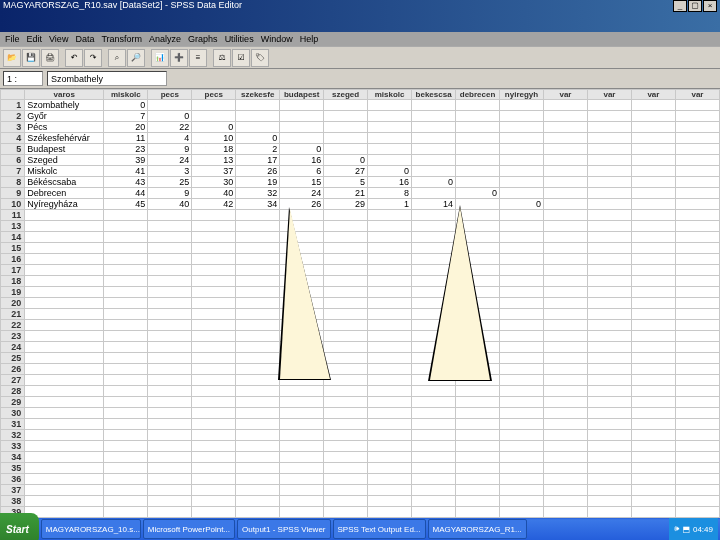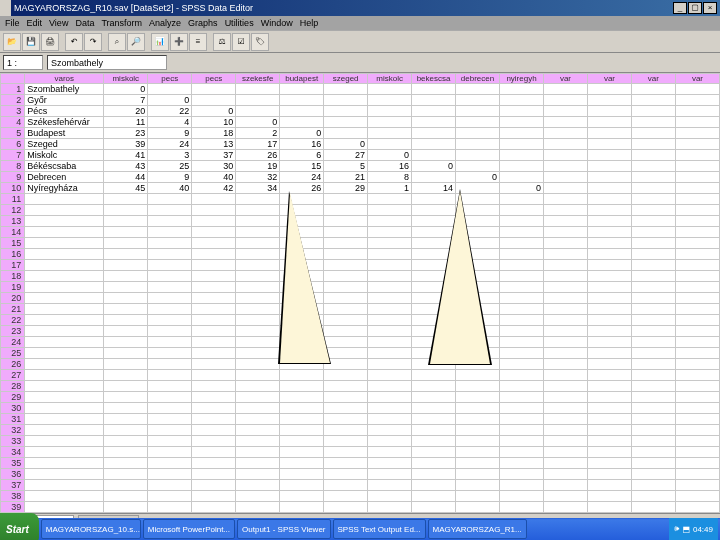--- a/index.html
+++ b/index.html
@@ -8,27 +8,25 @@
     font-size: 9px;
     background: #d4d0c8;
     width: 720px;
     height: 540px;
     overflow: hidden;
     position: relative;
   }
   .titlebar {
     background: linear-gradient(to right, #0a246a, #3a6ea5);
     color: #fff;
-    height: 16px;
+    height: 32px;
     display: flex;
-    align-items: center;
     padding: 0 3px;
     font-size: 9px;
     justify-content: space-between;
-    margin-left: 11px;
   }
   .titlebar-buttons { display: flex; gap: 1px; }
   .tbtn {
     width: 14px; height: 12px;
     background: #d4d0c8;
     border: 1px solid #000;
     font-size: 8px; line-height: 10px;
     text-align: center;
     color: #000;
   }
@@ -91,22 +89,22 @@
     table-layout: fixed;
   }
   table.grid th, table.grid td {
     border: 1px solid #c8c8c8;
     height: 10px;
     padding: 0 2px;
     overflow: hidden;
     white-space: nowrap;
   }
   table.grid th {
-    background: #f0abfc;
-    font-weight: normal;
+    background: #e5e5e5;
+    font-weight: bold;
     text-align: center;
     color: #333;
   }
   table.grid th.rowhead {
     width: 22px;
     text-align: right;
     padding-right: 3px;
   }
   table.grid td {
     text-align: right;
@@ -517,38 +515,20 @@
           <td></td>
           <td></td>
           <td></td>
           <td></td>
           <td></td>
           <td></td>
           <td></td>
           <td></td>
         </tr>
         <tr>
-          <th class="rowhead">12</th>
-          <td></td>
-          <td></td>
-          <td></td>
-          <td></td>
-          <td></td>
-          <td></td>
-          <td></td>
-          <td></td>
-          <td></td>
-          <td></td>
-          <td></td>
-          <td></td>
-          <td></td>
-          <td></td>
-          <td></td>
-        </tr>
-        <tr>
           <th class="rowhead">13</th>
           <td></td>
           <td></td>
           <td></td>
           <td></td>
           <td></td>
           <td></td>
           <td></td>
           <td></td>
           <td></td>

